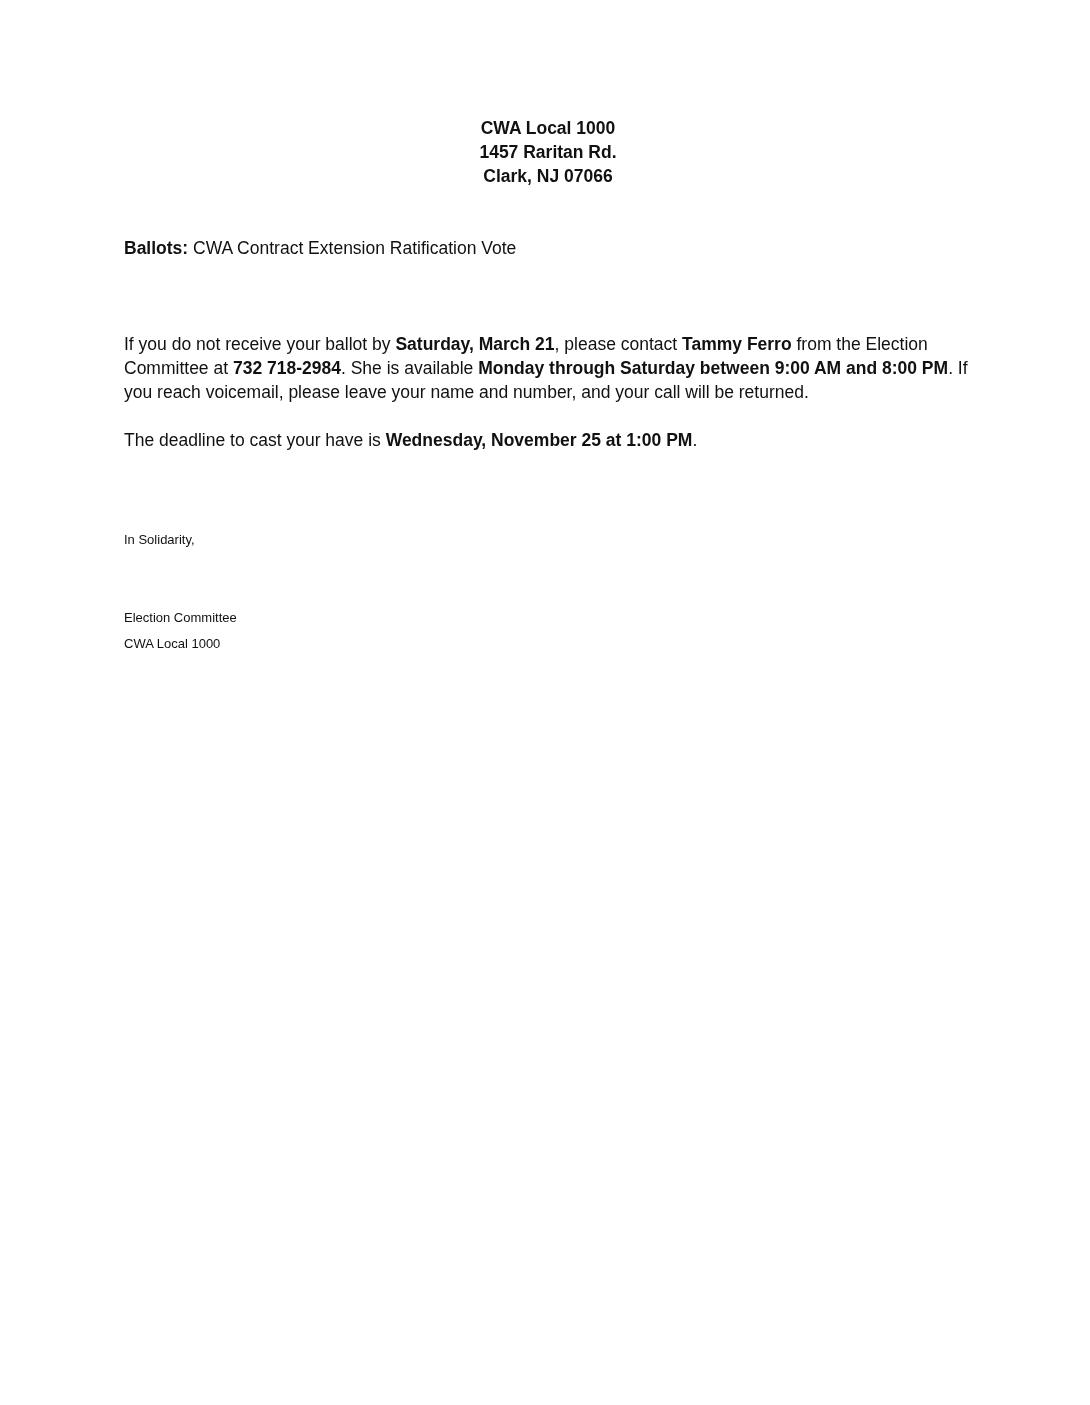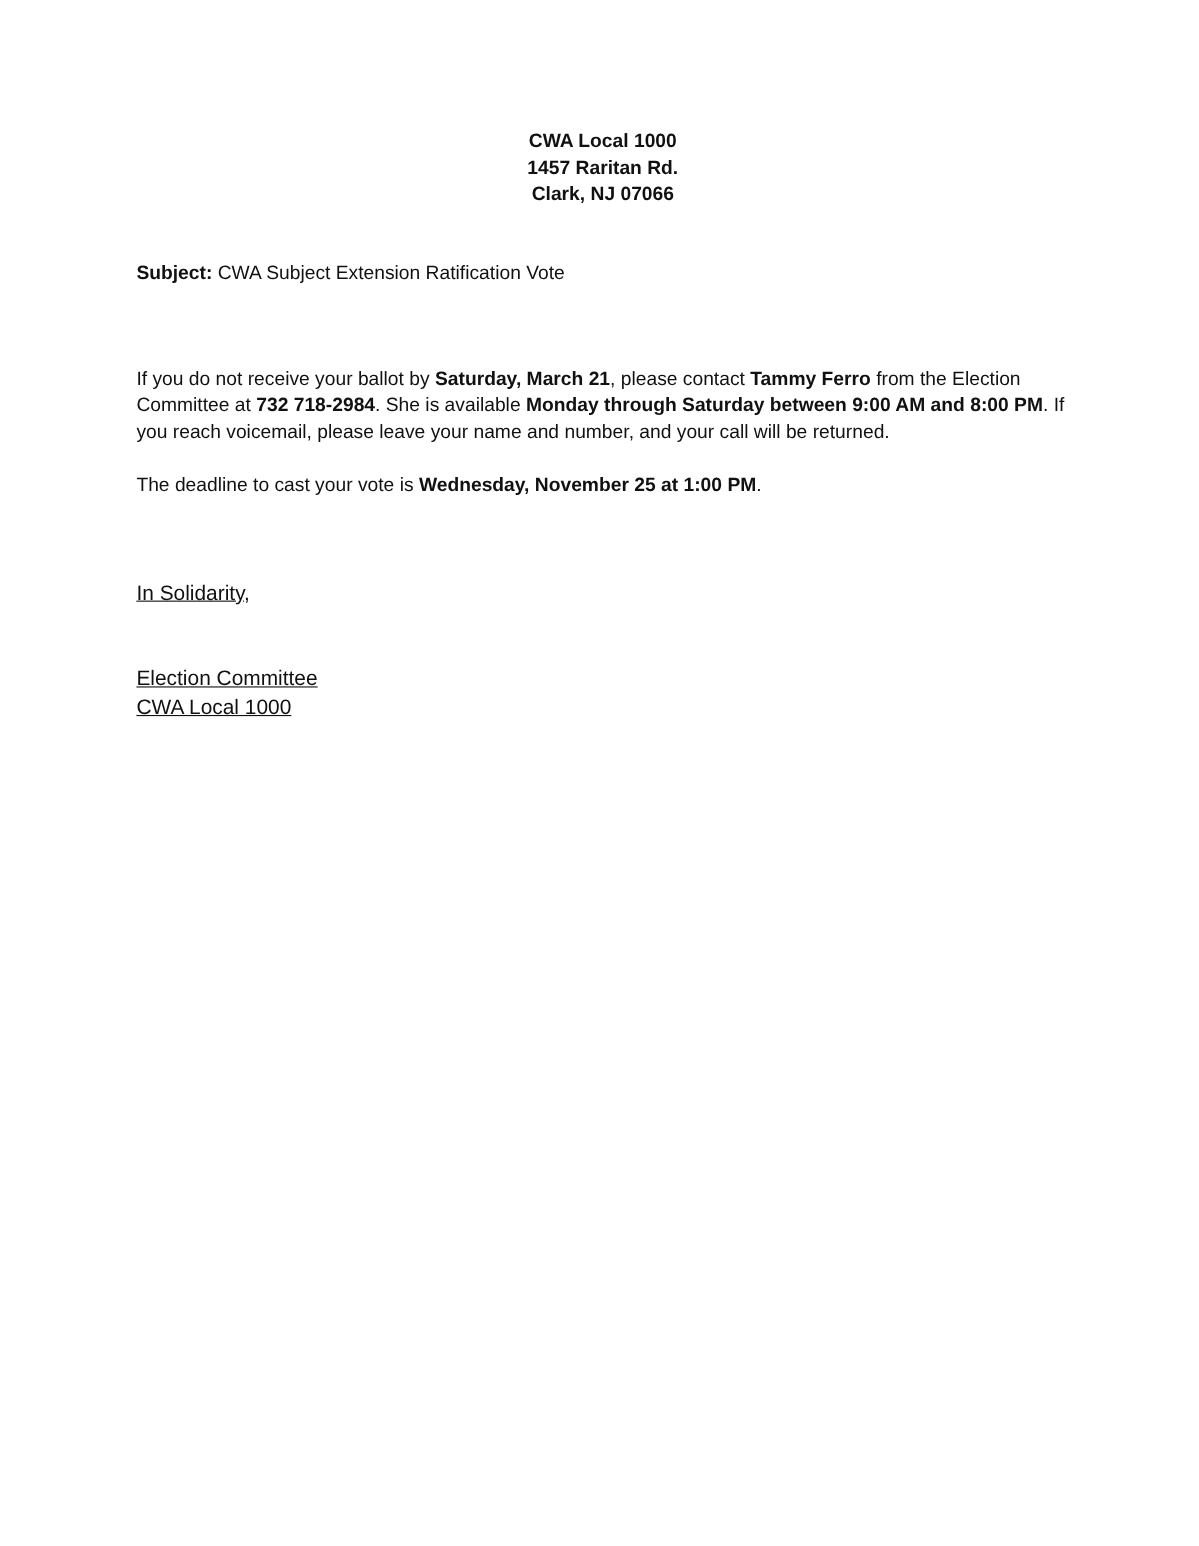--- a/index.html
+++ b/index.html
@@ -42,44 +42,43 @@
     }
     .body-text b { font-weight: bold; }
     .p-subject { top: 236px; }
     .p-ballots { top: 284px; }
     .p-contact { top: 332px; }
     .p-deadline { top: 428px; }
     .p-ensure { top: 476px; }
     .closing {
       position: absolute;
       left: 124px;
-      font-size: 19px;
+      font-size: 13px;
       line-height: 26px;
-      text-decoration: underline;
     }
     .c-solidarity { top: 527px; }
     .c-signature { top: 605px; }
   </style>
 </head>
 <body>
 
 <div class="page">
 
   <div class="header">
     <div>CWA Local 1000</div>
     <div>1457 Raritan Rd.</div>
     <div>Clark, NJ 07066</div>
   </div>
 
-  <div class="body-text p-subject"><b>Subject:</b><span> CWA Subject Extension Ratification Vote</span></div>
+  <div class="body-text p-subject"><b>Ballots:</b><span> CWA Contract Extension Ratification Vote</span></div>
 
 
   <div class="body-text p-contact"><span>If you do not receive your ballot by </span><b>Saturday, March 21</b><span>, please contact </span><b>Tammy Ferro</b><span> from the Election Committee at </span><b>732 718-2984</b><span>. She is available </span><b>Monday through Saturday between 9:00 AM and 8:00 PM</b><span>. If you reach voicemail, please leave your name and number, and your call will be returned.</span></div>
 
-  <div class="body-text p-deadline"><span>The deadline to cast your vote is </span><b>Wednesday, November 25 at 1:00 PM</b><span>.</span></div>
+  <div class="body-text p-deadline"><span>The deadline to cast your have is </span><b>Wednesday, November 25 at 1:00 PM</b><span>.</span></div>
 
 
   <div class="closing c-solidarity">In Solidarity,</div>
 
   <div class="closing c-signature">
     <div>Election Committee</div>
     <div>CWA Local 1000</div>
   </div>
 
 </div>

